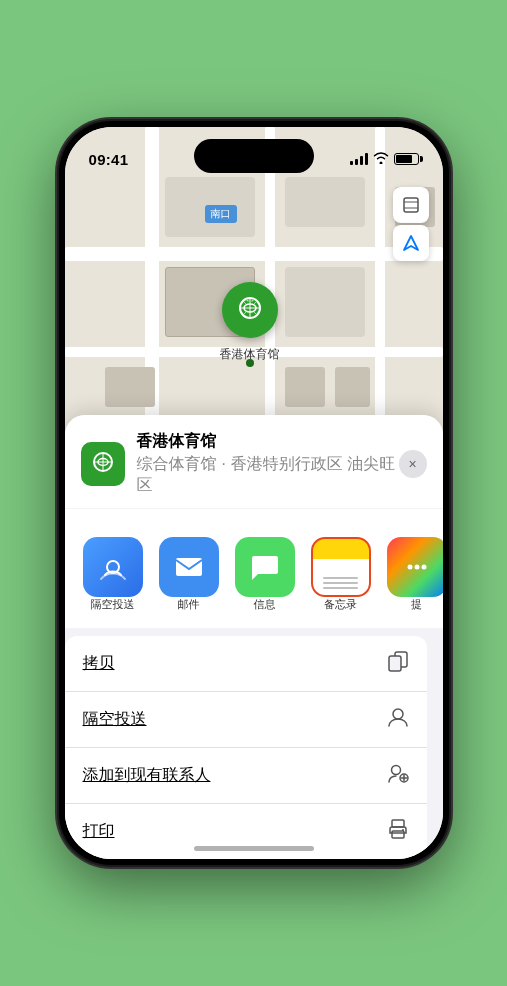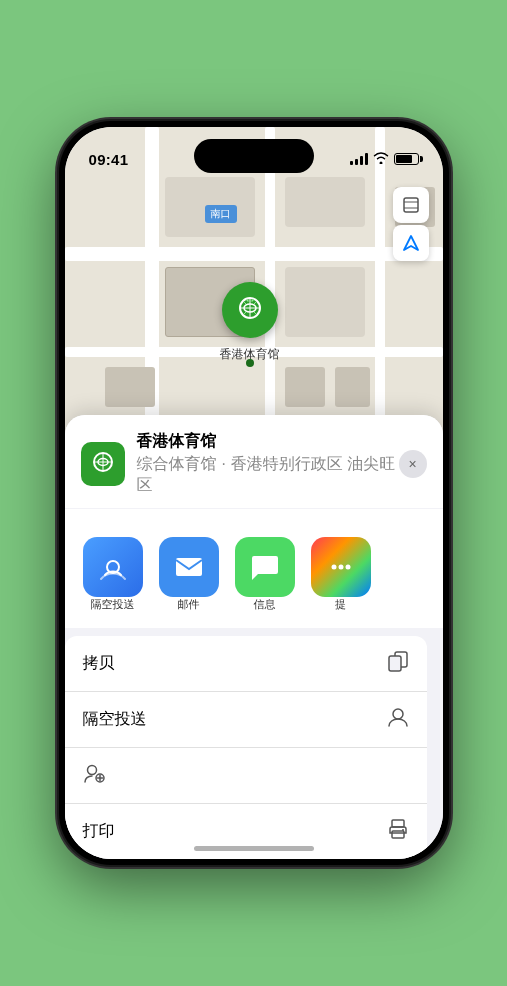--- a/index.html
+++ b/index.html
@@ -320,20 +320,21 @@
       border-radius: 1px;
     }
     
     .action-list {
       margin-top: 8px;
       background: #fff;
       border-radius: 12px;
       margin-left: 0;
       margin-right: 16px;
       overflow: hidden;
+      text-decoration: underline;
     }
     .action-row {
       display: flex;
       align-items: center;
       justify-content: space-between;
       padding: 14px 18px;
       border-bottom: 0.5px solid #e0e0e0;
     }
     .action-row:last-child {
       border-bottom: none;
@@ -492,20 +493,28 @@
 
         <div class="share-item">
           <div class="share-icon-wrap share-icon-message">
             <svg width="34" height="34" viewBox="0 0 34 34" fill="none">
               <path d="M6 6h22a2 2 0 012 2v14a2 2 0 01-2 2H10l-6 6V8a2 2 0 012-2z" fill="#fff"></path>
             </svg>
           </div>
           <span class="share-label">信息</span>
         </div>
 
+        <div class="share-item">
+          <div class="notes-icon">
+            <div class="notes-line"></div>
+            <div class="notes-line"></div>
+            <div class="notes-line"></div>
+          </div>
+          <span class="share-label">备忘录</span>
+        </div>
 
         <div class="share-item">
           <div class="share-icon-wrap" style="background: linear-gradient(135deg, #ff3b55 0%, #ff9500 33%, #4cd964 66%, #007aff 100%); border-radius:14px;">
             <svg width="24" height="24" viewBox="0 0 24 24">
               <circle cx="5" cy="12" r="2.5" fill="#fff"></circle>
               <circle cx="12" cy="12" r="2.5" fill="#fff"></circle>
               <circle cx="19" cy="12" r="2.5" fill="#fff"></circle>
             </svg>
           </div>
           <span class="share-label">提</span>
@@ -528,20 +537,21 @@
           <span class="action-text">隔空投送</span>
           <span class="action-icon">
             <svg width="22" height="22" viewBox="0 0 22 22" fill="none">
               <circle cx="11" cy="8" r="5" stroke="#555" stroke-width="1.5"></circle>
               <path d="M2 20c0-4 4-7 9-7s9 3 9 7" stroke="#555" stroke-width="1.5" fill="none" stroke-linecap="round"></path>
             </svg>
           </span>
         </div>
 
         <div class="action-row">
+          <span class="action-text">添加到现有联系人</span>
           <span class="action-icon">
             <svg width="22" height="22" viewBox="0 0 22 22" fill="none">
               <circle cx="9" cy="8" r="4.5" stroke="#555" stroke-width="1.5"></circle>
               <path d="M2 20c0-3.5 3-6 7-6" stroke="#555" stroke-width="1.5" fill="none" stroke-linecap="round"></path>
               <circle cx="17" cy="16" r="4" fill="#f2f2f7" stroke="#555" stroke-width="1.5"></circle>
               <line x1="17" y1="13.5" x2="17" y2="18.5" stroke="#555" stroke-width="1.5" stroke-linecap="round"></line>
               <line x1="14.5" y1="16" x2="19.5" y2="16" stroke="#555" stroke-width="1.5" stroke-linecap="round"></line>
             </svg>
           </span>
         </div>

